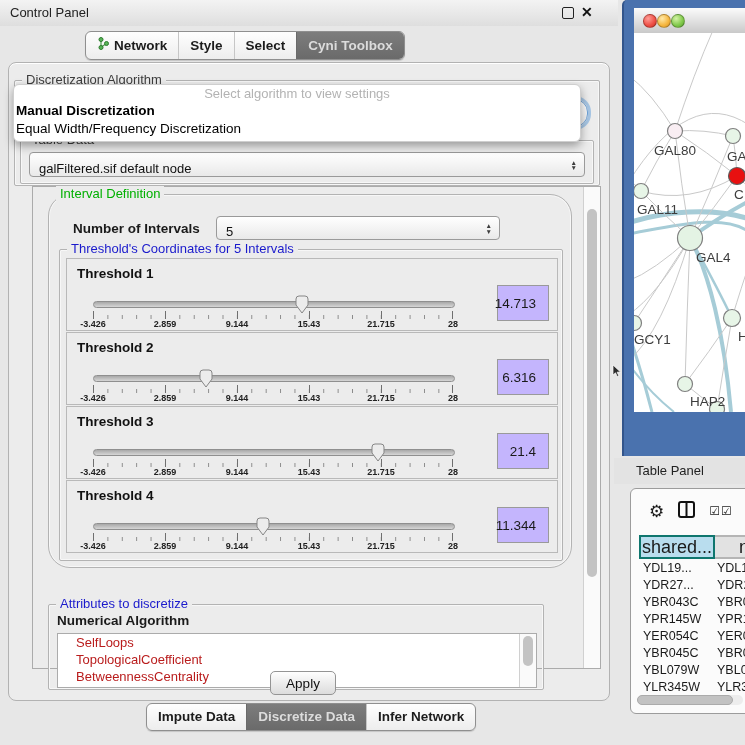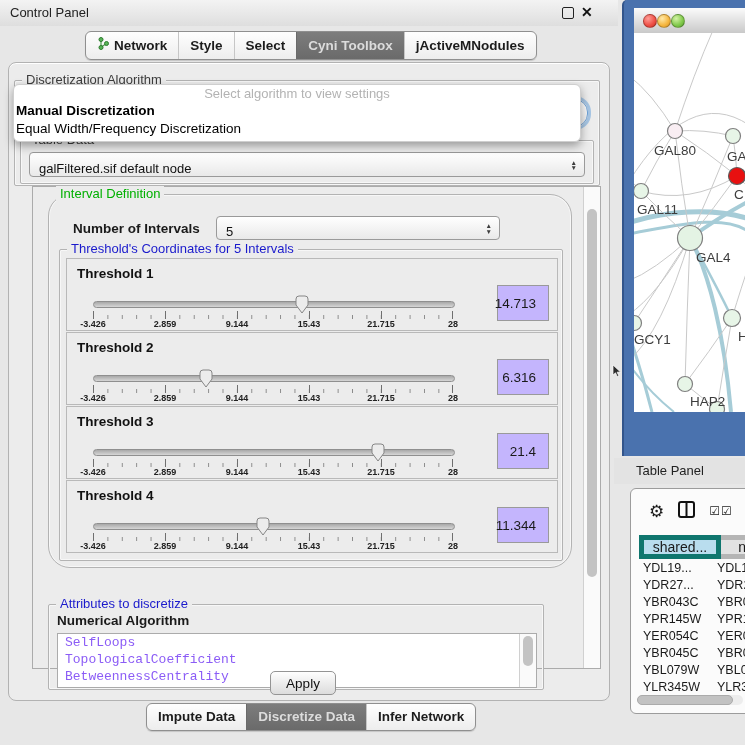--- a/index.html
+++ b/index.html
@@ -57,21 +57,21 @@
   .ticks{position:absolute;left:26px;top:52px;width:360px;height:8px;}
   .ticks .minor{position:absolute;left:0;right:0;top:4px;bottom:0;background-image:linear-gradient(to right,#8a8a8a 1px,transparent 1px);background-size:4% 100%;}
   .ticks .major{position:absolute;left:0;right:0;top:0;bottom:0;background-image:linear-gradient(to right,#6f6f6f 1px,transparent 1px);background-size:20% 100%;}
   .ticks::after{content:'';position:absolute;right:0;top:0;bottom:0;width:1px;background:#6f6f6f;}
   .ticklabels{position:absolute;left:26px;top:60px;width:360px;height:10px;font-size:9px;font-weight:bold;color:#222;}
   .ticklabels span{position:absolute;transform:translateX(-50%);white-space:nowrap;}
   .valbox{position:absolute;right:8px;top:26px;width:52px;height:36px;background:#c4b5fd;border:1px solid #9a9a9a;display:flex;align-items:center;justify-content:flex-end;padding-right:12px;font-size:13.5px;box-sizing:border-box;}
 
   
   .attr-list{position:absolute;left:8px;top:28px;width:478px;height:53px;background:#fff;border:1px solid #ababab;overflow:hidden;}
-  .attr-item{font-size:13px;line-height:17px;padding-left:7px;color:#8b5cf6;font-family:Liberation Mono, monospace;}
+  .attr-item{font-size:13px;line-height:17px;padding-left:18px;color:#b91c1c;}
   .attr-list .vthumb{top:2px;height:30px;}
 
   .apply-btn{left:270px;top:671px;width:64px;height:22px;background:linear-gradient(#fefefe,#dcdcdc);border:1px solid #949494;border-radius:5px;display:flex;align-items:center;justify-content:center;font-size:13.5px;color:#111;}
 
   
   .net-frame{left:622px;top:0;width:123px;height:456px;background:#4a72ae;border-left:2px solid #33558b;border-radius:5px 0 0 0;}
   .net-titlebar{left:634px;top:8px;width:111px;height:25px;background:linear-gradient(#fbfbfb,#c9c9c9);border-bottom:1px solid #8c8c8c;}
   .tl{position:absolute;top:6px;width:12px;height:12px;border-radius:50%;border:1px solid rgba(0,0,0,.25);}
   .tl.red{left:9px;background:radial-gradient(circle at 35% 30%, #ff9d97, #ee4e44 60%, #c33128);}
   .tl.yellow{left:23px;background:radial-gradient(circle at 35% 30%, #ffe9a8, #f5b53d 60%, #d3922a);}
@@ -80,21 +80,21 @@
 
   
   .tp-bar{left:614px;top:458px;width:131px;height:26px;background:#e3e3e3;}
   .tp-title{left:636px;top:463px;font-size:13px;color:#222;}
   .tp-box{left:630px;top:488px;width:120px;height:224px;background:#fbfbfb;border:1px solid #9c9c9c;border-radius:6px;}
   .tp-toolbar{position:absolute;left:0;top:0;right:0;height:44px;display:flex;align-items:center;gap:14px;padding-left:18px;color:#1a1a1a;}
   .gear{font-size:17px;}
   .checks{font-size:12px;letter-spacing:1px;}
   .tp-table{position:absolute;left:8px;top:46px;right:-2px;height:160px;overflow:hidden;font-size:12.5px;}
   .tp-hrow{display:flex;height:24px;}
-  .tp-hcell{border:5px solid #0f766e;background:#b9ddee;display:flex;align-items:center;justify-content:center;font-size:14px;}
+  .tp-hcell{border:2px solid #0f766e;background:#b9ddee;display:flex;align-items:center;justify-content:center;font-size:18px;}
   .tp-hcell.c1{width:72px;}
   .tp-hcell.c2{flex:1;background:#e2e2e2;border-color:#b5b5b5;border-left:none;justify-content:flex-end;padding-right:2px;}
   .tp-row{display:flex;height:17px;align-items:center;}
   .tp-cell{overflow:hidden;white-space:nowrap;}
   .tp-cell.c1{width:74px;padding-left:4px;}
   .tp-cell.c2{flex:1;}
   .hscroll{position:absolute;left:6px;top:206px;width:106px;height:10px;background:#ededed;border-radius:5px;}
   .hthumb{position:absolute;left:0;top:0;width:96px;height:10px;background:#c2c2c2;border-radius:5px;border:1px solid #ababab;box-sizing:border-box;}
 
   .cursor{left:612px;top:364px;z-index:90;}
@@ -125,23 +125,20 @@
       <span>Network</span>
     </div>
     <div class="tab">
         <span>Style</span>
       </div>
     <div class="tab">
         <span>Select</span>
       </div>
     <div class="tab selected">
         <span>Cyni Toolbox</span>
-      </div>
-    <div class="tab">
-        <span>jActiveMNodules</span>
       </div>
   </div>
 
   <div class="abs outer-panel"></div>
 
   <div class="abs fs" style="left:14px;top:80px;width:584px;height:104px;">
     <span class="fs-label plain">Discretization Algorithm</span>
   </div>
 
   <div class="abs combo focus" style="left:22px;top:99px;width:564px;height:26px;z-index:5;">

